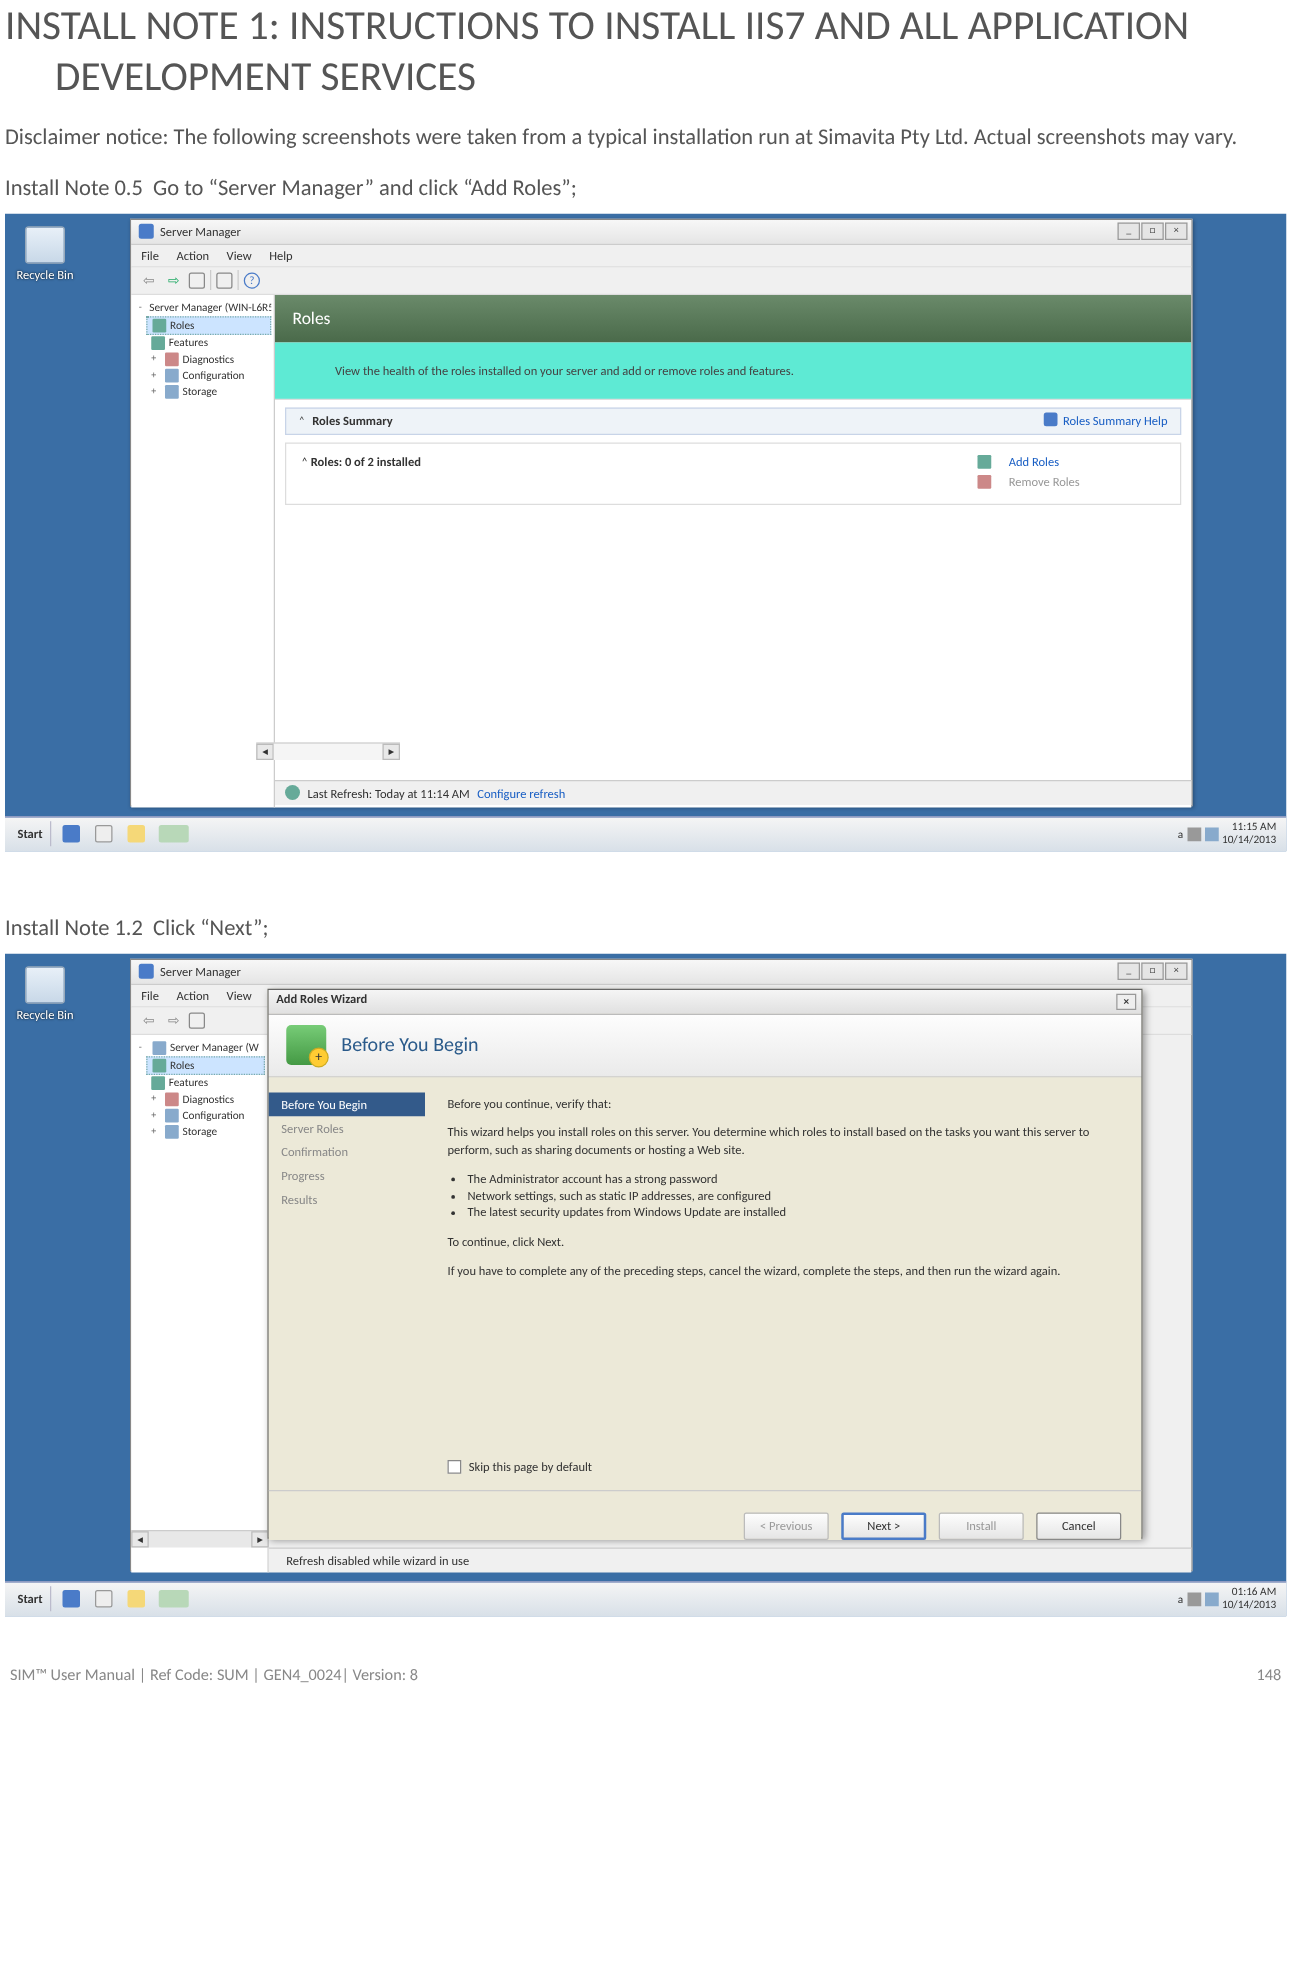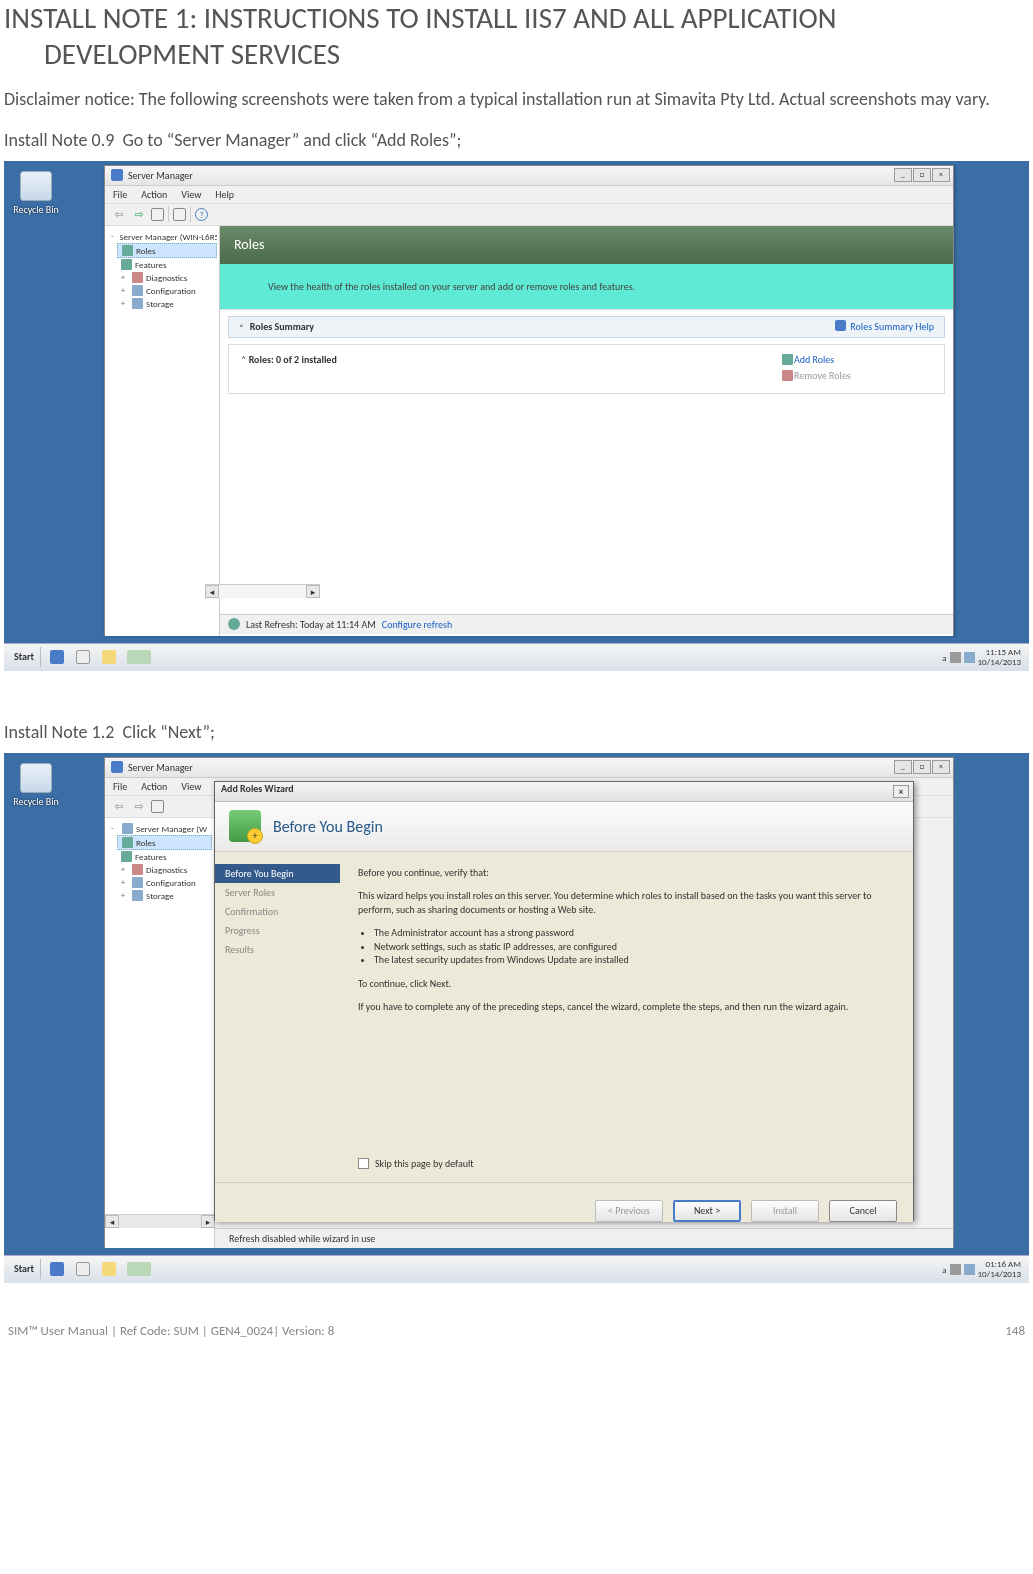--- a/index.html
+++ b/index.html
@@ -1,18 +1,18 @@
 <!DOCTYPE html>
 <html><head>
 <meta charset="utf-8">
 <style>
   * { box-sizing: border-box; margin: 0; padding: 0; }
   body { font-family: Calibri, Arial, sans-serif; background: #fff; color: #333; width: 1033px; }
   .page { padding: 0 4px 10px 4px; }
-  h1.main-title { font-size: 29px; font-weight: 400; color: #555; line-height: 1.25; margin-bottom: 8px; }
+  h1.main-title { font-size: 33px; font-weight: 400; color: #555; line-height: 1.25; margin-bottom: 8px; }
   h1.main-title .indent { padding-left: 40px; display: block; }
   .disclaimer { font-size: 18px; color: #555; margin: 14px 0 18px 0; line-height: 1.35; }
   .step { font-size: 18px; color: #555; margin: 14px 0 10px 0; }
   .step .num { margin-right: 4px; }
 
   
   .shot { width: 1025px; background: #3a6ea5; position: relative; }
 
   
   .shot1 { height: 510px; }
@@ -45,21 +45,21 @@
   .sm-main { flex: 1; background: #fff; overflow: hidden; position: relative; }
   .roles-hdr { height: 38px; background: linear-gradient(#6a8a6a,#4a6a4a); color: #fff; display: flex; align-items: center; padding: 0 14px; font-size: 14px; }
   .roles-desc { height: 46px; background: #5eead4; border-bottom: 1px solid #ddd; display: flex; align-items: center; padding: 0 48px; font-size: 10px; color: #444; }
   .roles-summary { height: 22px; background: #eef3f8; border: 1px solid #c8d4e8; margin: 6px 8px 0 8px; display: flex; align-items: center; padding: 0 10px; font-size: 10px; position: relative; }
   .roles-summary .chev { margin-right: 6px; font-size: 9px; }
   .roles-summary .help { position: absolute; right: 10px; color: #1a5fc4; display: flex; gap: 4px; }
   .roles-summary .help .hico { width: 11px; height: 11px; background: #4a7bc8; border-radius: 2px; }
   .roles-box { margin: 6px 8px; border: 1px solid #ddd; padding: 8px 12px; font-size: 10px; display: flex; }
   .roles-box .left { flex: 1; }
   .roles-box .right { width: 150px; }
-  .roles-box .right .act { display: flex; align-items: center; gap: 1px; color: #1a5fc4; margin-bottom: 3px; }
+  .roles-box .right .act { display: flex; align-items: center; gap: 14px; color: #1a5fc4; margin-bottom: 3px; }
   .roles-box .right .act.dis { color: #999; }
   .roles-box .right .ai { width: 11px; height: 11px; background: #6a9; border-radius: 1px; }
   .roles-box .right .ai.r { background: #c88; }
   .sm-status { position: absolute; bottom: 0; left: 115px; right: 0; height: 20px; background: #f0f0f0; border-top: 1px solid #ccc; display: flex; align-items: center; gap: 6px; padding: 0 8px; font-size: 10px; }
   .sm-status .sico { width: 12px; height: 12px; background: #6a9; border-radius: 50%; }
   .sm-status .cfg { color: #1a5fc4; }
   .taskbar { position: absolute; bottom: 0; left: 0; right: 0; height: 28px; background: linear-gradient(#f5f5f5,#d8e0e8); border-top: 1px solid #aac; display: flex; align-items: center; padding: 0 4px; }
   .start { font-size: 10px; font-weight: bold; padding: 0 6px; border-right: 1px solid #bbc; height: 20px; line-height: 20px; margin-right: 3px; }
   .tb-ico { width: 24px; height: 20px; margin: 0 1px; border: 1px solid transparent; display: flex; align-items: center; justify-content: center; }
   .tb-ico .inner { width: 14px; height: 14px; border-radius: 2px; }
@@ -112,21 +112,21 @@
 
 <div class="page">
   <h1 class="main-title">
     <span>INSTALL NOTE 1: INSTRUCTIONS TO INSTALL IIS7 AND ALL APPLICATION</span>
     <span class="indent">DEVELOPMENT SERVICES</span>
   </h1>
 
   <p class="disclaimer">Disclaimer notice: The following screenshots were taken from a typical installation run at Simavita Pty Ltd. Actual screenshots may vary.</p>
 
   <p class="step">
-    <span class="num">Install Note 0.9</span>
+    <span class="num">Install Note 0.5</span>
     <span>Go to “Server Manager” and click “Add Roles”;</span>
   </p>
 
   <div class="shot shot1">
     <div class="recycle">
       <div class="bin-icon"></div>
       <div class="lbl">Recycle Bin</div>
     </div>
 
     <div class="sm-window">

